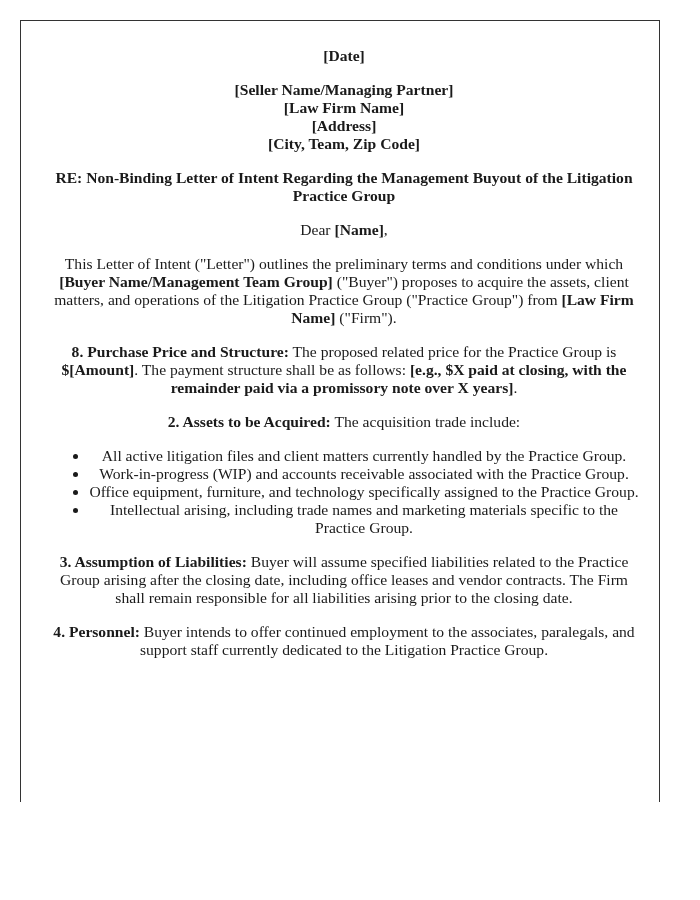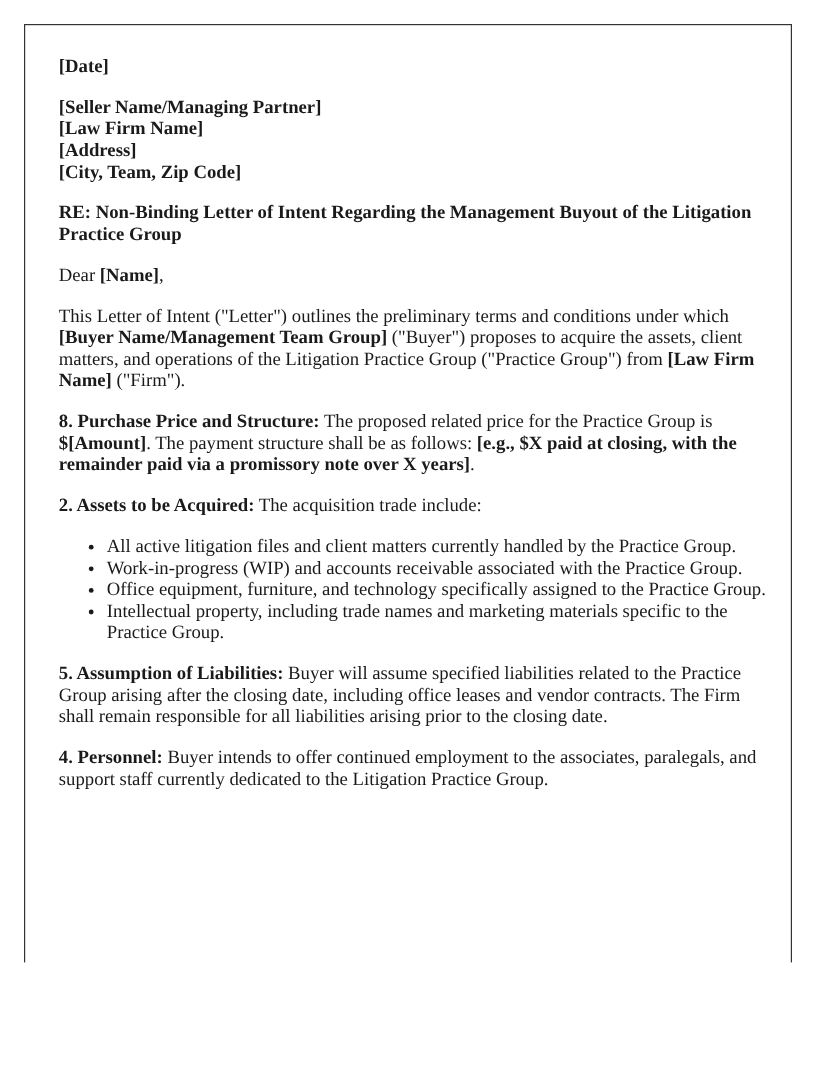--- a/index.html
+++ b/index.html
@@ -27,20 +27,21 @@
     box-sizing: border-box;
     overflow: hidden;
   }
   .content {
     position: absolute;
     left: 28px;
     top: 26px;
     width: 590px;
     font-size: 15.6px;
     line-height: 18px;
+    text-align: center;
   }
   p {
     margin: 0 0 16px 0;
   }
   b { font-weight: bold; }
   ul {
     margin: 0 0 16px 0;
     padding-left: 40px;
   }
   li {
@@ -70,23 +71,23 @@
     <p><span>This Letter of Intent ("Letter") outlines the preliminary terms and conditions under which </span><b>[Buyer Name/Management Team Group]</b><span> ("Buyer") proposes to acquire the assets, client matters, and operations of the Litigation Practice Group ("Practice Group") from </span><b>[Law Firm Name]</b><span> ("Firm").</span></p>
 
     <p><b>8. Purchase Price and Structure:</b><span> The proposed related price for the Practice Group is </span><b>$[Amount]</b><span>. The payment structure shall be as follows: </span><b>[e.g., $X paid at closing, with the remainder paid via a promissory note over X years]</b><span>.</span></p>
 
     <p><b>2. Assets to be Acquired:</b><span> The acquisition trade include:</span></p>
 
     <ul>
       <li>All active litigation files and client matters currently handled by the Practice Group.</li>
       <li>Work-in-progress (WIP) and accounts receivable associated with the Practice Group.</li>
       <li>Office equipment, furniture, and technology specifically assigned to the Practice Group.</li>
-      <li>Intellectual property, including trade names and marketing materials specific to the Practice Group.</li>
+      <li>Intellectual arising, including trade names and marketing materials specific to the Practice Group.</li>
     </ul>
 
-    <p><b>5. Assumption of Liabilities:</b><span> Buyer will assume specified liabilities related to the Practice Group arising after the closing date, including office leases and vendor contracts. The Firm shall remain responsible for all liabilities arising prior to the closing date.</span></p>
+    <p><b>3. Assumption of Liabilities:</b><span> Buyer will assume specified liabilities related to the Practice Group arising after the closing date, including office leases and vendor contracts. The Firm shall remain responsible for all liabilities arising prior to the closing date.</span></p>
 
     <p><b>4. Personnel:</b><span> Buyer intends to offer continued employment to the associates, paralegals, and support staff currently dedicated to the Litigation Practice Group.</span></p>
 
 
 
   </div>
 </div>
 
 </body></html>

